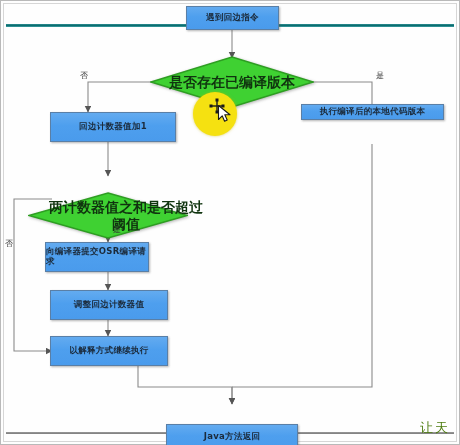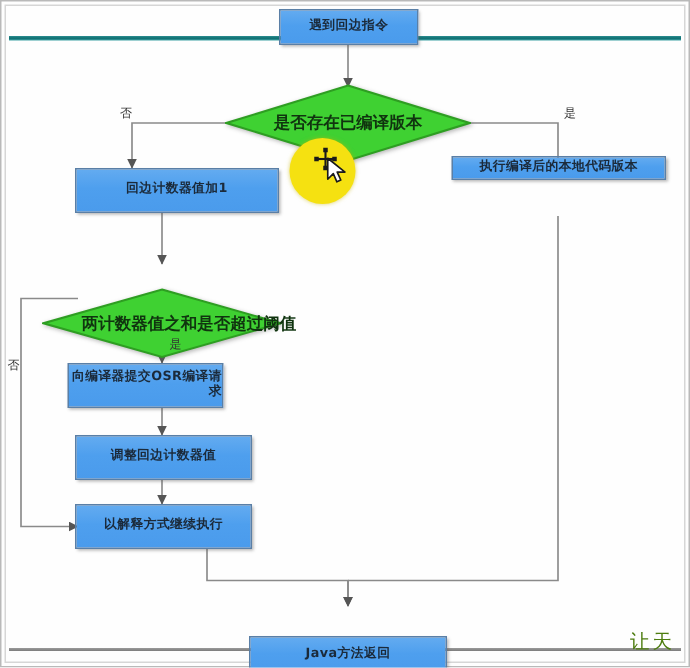--- a/index.html
+++ b/index.html
@@ -29,39 +29,39 @@
     position:absolute;left:6px;width:448px;height:3px;
     background:linear-gradient(to bottom,#2e8f92 0%,#0d6d70 50%,#3fa2a5 100%);
   }
   .rule.bottom{background:linear-gradient(to bottom,#9a9a9a,#7d7d7d);height:2px;}
 
   svg#wires{position:absolute;left:0;top:0;width:460px;height:445px;}
 
   .node{
     position:absolute;
     display:flex;align-items:center;justify-content:center;
-    text-align:right;
+    text-align:left;
     color:#1b2a3a;
     font-weight:bold;
     line-height:1.15;
     box-sizing:border-box;
   }
   .box{
     background:linear-gradient(to bottom,#63abf0 0%,#4e9fee 45%,#4a9bec 100%);
     border:1px solid #5a7fa6;
     box-shadow:1px 1px 2px rgba(90,90,90,.45);
     font-size:8.5px;
     letter-spacing:.3px;
   }
   .diamond-wrap{position:absolute;}
   .diamond-wrap svg{display:block;filter:drop-shadow(1px 1px 1.5px rgba(90,90,90,.45));}
   .diamond-label{
     position:absolute;left:0;top:0;width:100%;height:100%;
     display:flex;align-items:center;justify-content:center;
-    text-align:center;font-size:11px;font-weight:bold;color:#10340f;
+    text-align:center;font-size:14px;font-weight:bold;color:#10340f;
     line-height:1.2;pointer-events:none;
   }
   .edge-label{
     position:absolute;font-size:8px;color:#333;font-weight:normal;
     background:transparent;
   }
   
   .spot{
     position:absolute;
     width:44px;height:44px;border-radius:50%;
@@ -121,21 +121,21 @@
     <span>遇到回边指令</span>
   </div>
 
   <div class="diamond-wrap" style="left:150px;top:56px;width:164px;height:52px;">
     <svg width="164" height="52" viewBox="0 0 164 52">
       <polygon points="82,1 163,26 82,51 1,26" fill="#3fd132" stroke="#2e9e22" stroke-width="1.4"></polygon>
     </svg>
     <div class="diamond-label">是否存在已编译版本</div>
   </div>
 
-  <div class="node box" style="left:50px;top:112px;width:136px;height:30px;">
+  <div class="node box" style="left:50px;top:112px;width:126px;height:30px;">
     <span>回边计数器值加1</span>
   </div>
 
   <div class="node box" style="left:301px;top:104px;width:143px;height:16px;">
     <span>执行编译后的本地代码版本</span>
   </div>
 
   <div class="diamond-wrap" style="left:28px;top:192px;width:160px;height:47px;">
     <svg width="160" height="47" viewBox="0 0 160 47">
       <polygon points="80,1 159,23.5 80,46 1,23.5" fill="#3fd132" stroke="#2e9e22" stroke-width="1.4"></polygon>

